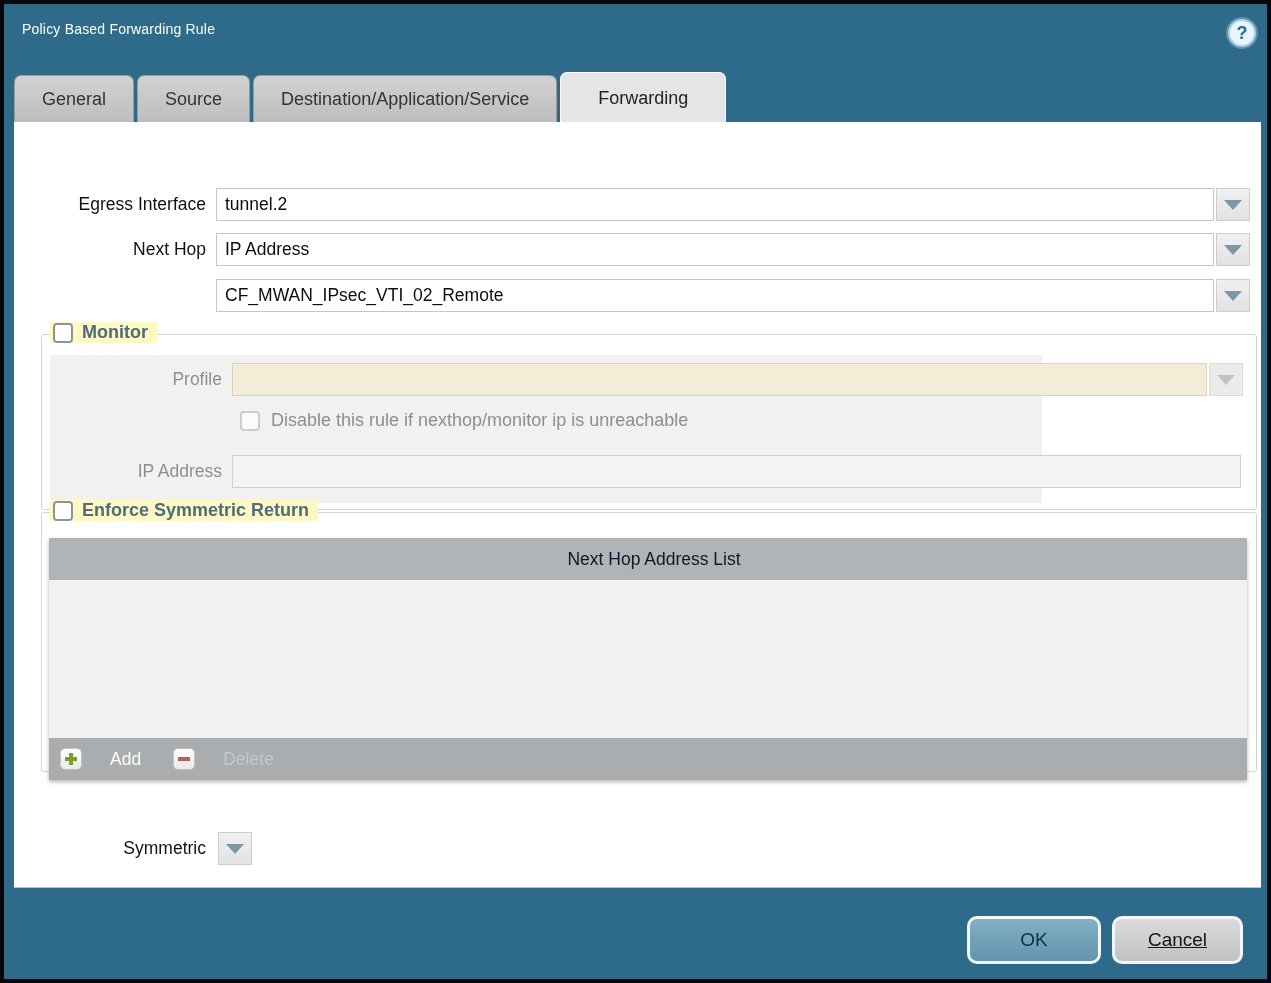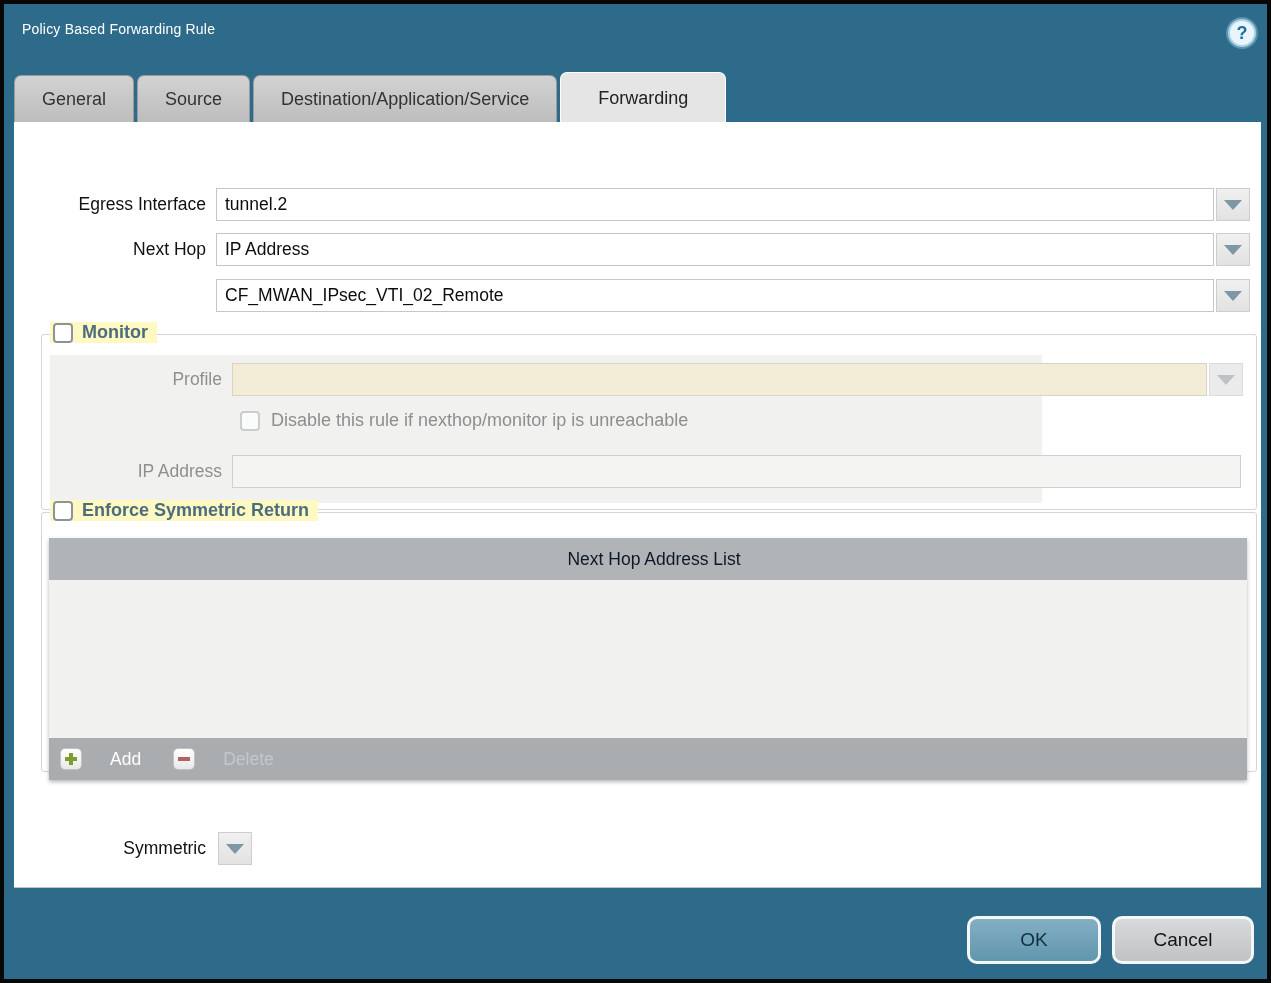--- a/index.html
+++ b/index.html
@@ -91,22 +91,22 @@
   .foot-btn .cap { font-size: 17.5px; color: #ffffff; margin-left: 20px; }
   .foot-btn.disabled .cap { color: #c5c8ca; }
 
   
   .footer { position: absolute; left: 0; right: 0; top: 885px; bottom: 0; }
   .btn { position: absolute; top: 27px; height: 48px; border-radius: 10px;
     border: 3px solid #f4f7f8; font-size: 19px; text-align: center;
     line-height: 42px; cursor: pointer; }
   .btn-ok { left: 963px; width: 134px;
     background: linear-gradient(#84afc4, #6096ae); color: #10303f; }
-  .btn-cancel { left: 1108px; width: 142px;
-    background: linear-gradient(#d8dadb, #c0c2c4); color: #141414; }
+  .btn-cancel { left: 1108px; width: 131px;
+    background: linear-gradient(#d8dadb, #c0c2c4); color: #141414; text-decoration: underline; }
 </style>
 </head>
 <body>
 
 <div class="dialog">
 
   <div class="title">Policy Based Forwarding Rule</div>
   <div class="help">
     <span>?</span>
   </div>

